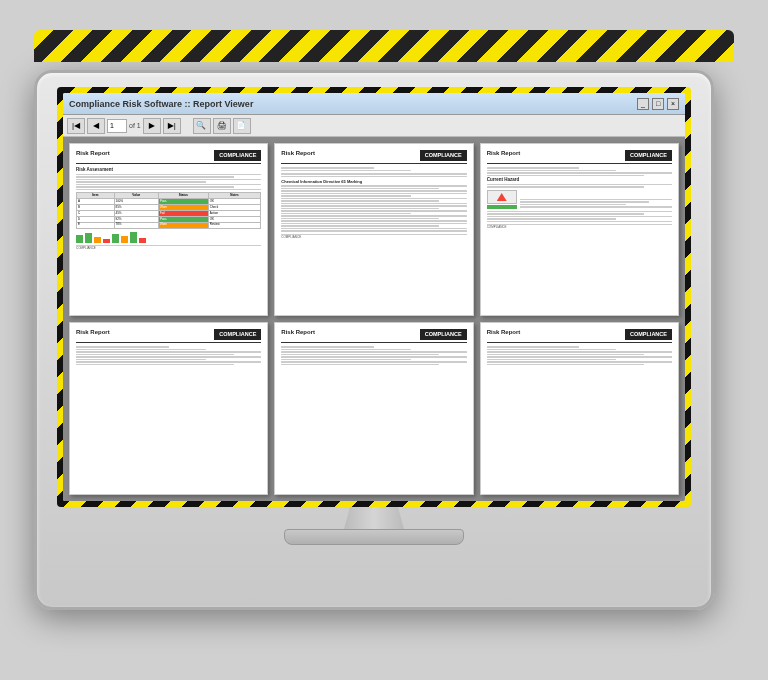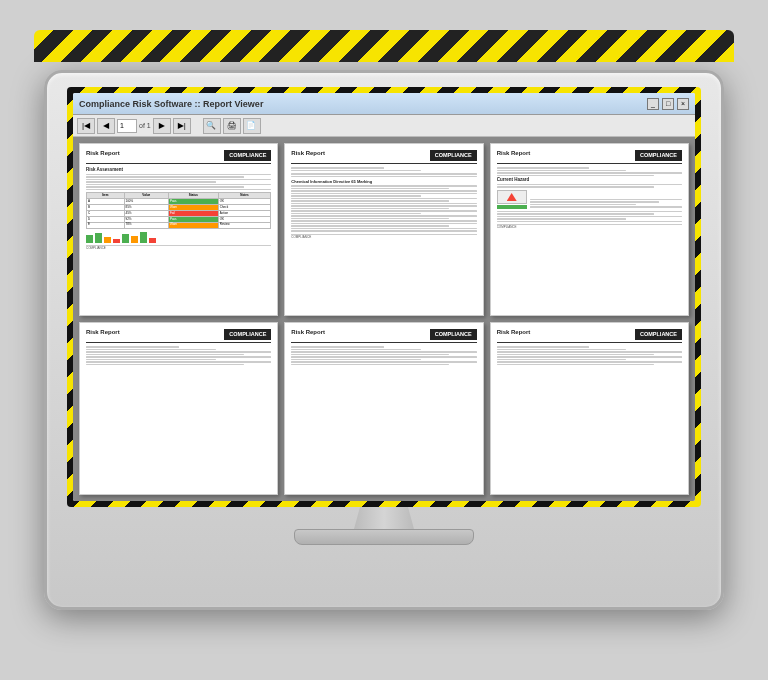--- a/index.html
+++ b/index.html
@@ -13,21 +13,20 @@
       font-family: Arial, sans-serif;
       overflow: hidden;
     }
 
     .scene {
       position: relative;
       width: 700px;
       height: 620px;
       display: flex;
       align-items: center;
-      justify-content: center;
     }
 
     
     .hazard-border {
       position: absolute;
       top: 0; left: 0; right: 0;
       height: 32px;
       background: repeating-linear-gradient(
         -45deg,
         #f7e400 0px, #f7e400 14px,

